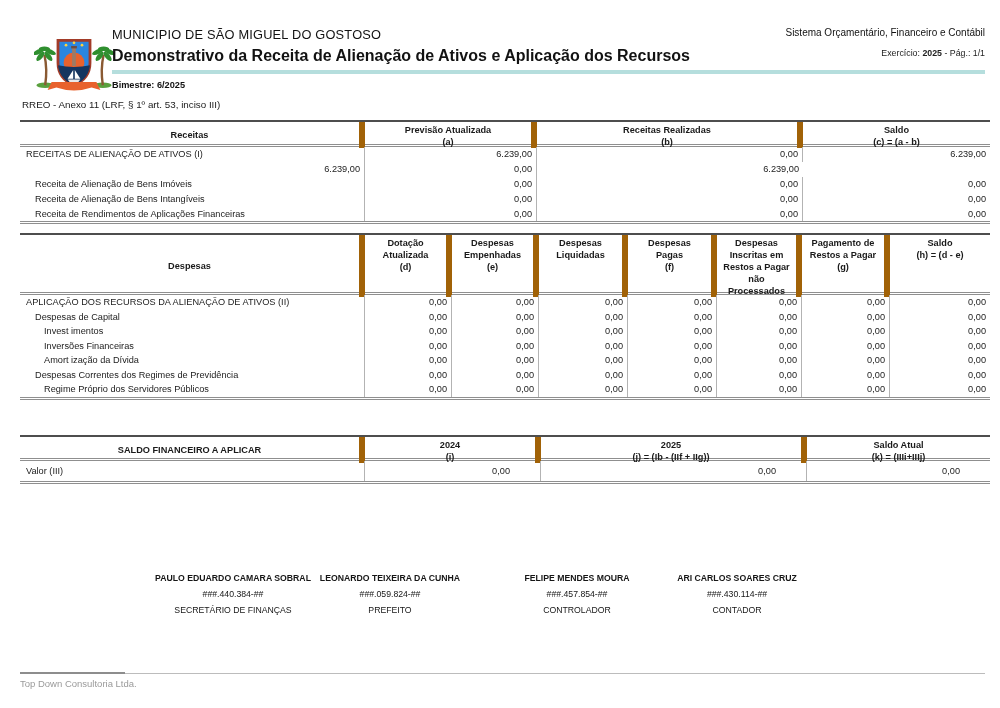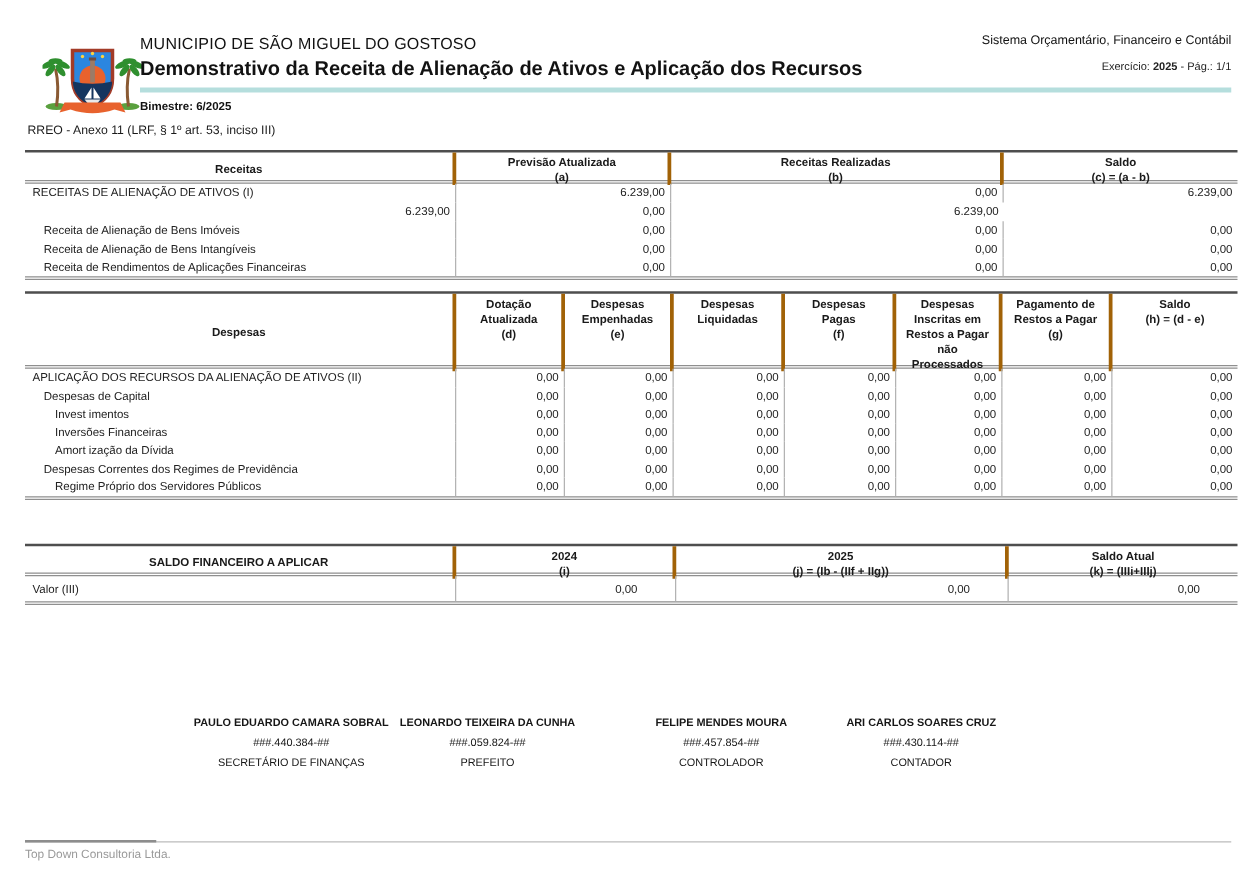--- a/index.html
+++ b/index.html
@@ -25,21 +25,21 @@
   .annex { left: 22px; top: 99px; font-size: 9.8px; color: #1a1a1a; }
 
   
   .tbl { position: absolute; left: 20px; width: 970px; }
   .grid { display: grid; }
   .t1 .grid { grid-template-columns: 345px 172px 266px 187px; }
   .t2 .grid { grid-template-columns: 345px 87px 87px 89px 89px 85px 88px 100px; }
   .t3 .grid { grid-template-columns: 345px 176px 266px 183px; }
   .thead { border-top: 2px solid #4e4e4e; border-bottom: 3px double #8f8f8f; }
   .tbody { border-bottom: 3px double #8f8f8f; }
-  .th { border-right: 3px solid #a16207; font-weight: bold; font-size: 9.2px;
+  .th { border-right: 6px solid #a16207; font-weight: bold; font-size: 9.2px;
         line-height: 12px; text-align: center; padding-top: 2px; color: #1a1a1a; }
   .th.single { display: flex; align-items: center; justify-content: center; padding-top: 0; }
   .th:last-child, .td:last-child { border-right: none; }
   .t1 .thead { height: 27px; }
   .t2 .thead { height: 62px; }
   .t3 .thead { height: 26px; }
   .td { border-right: 1px solid #b3b3b3; font-size: 9.2px; display: flex;
         align-items: center; color: #222; }
   .td.num { justify-content: flex-end; padding-right: 4px; }
   .t1 .td { height: 14.8px; }

